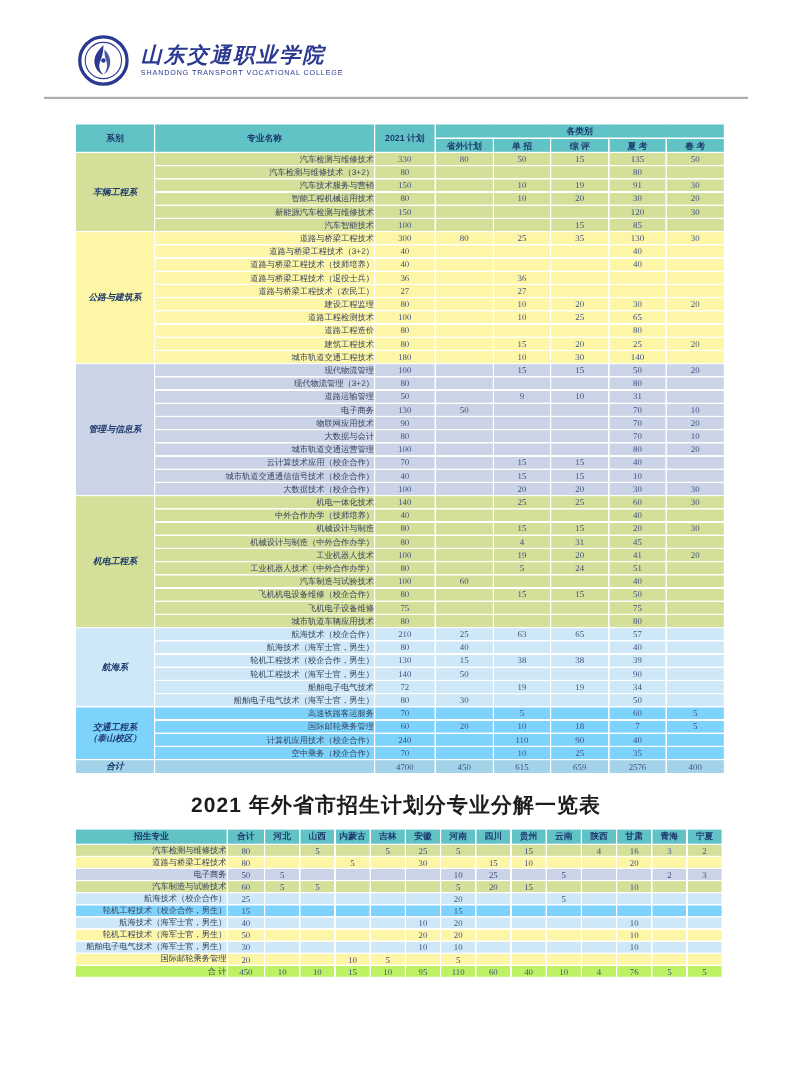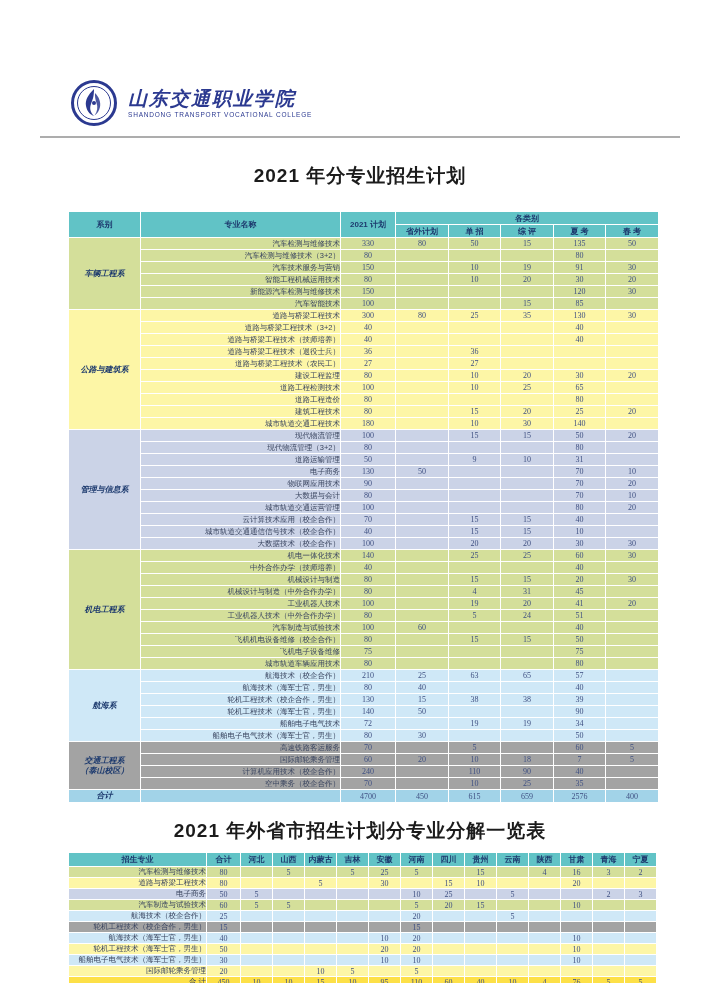--- a/index.html
+++ b/index.html
@@ -5,21 +5,21 @@
   * { box-sizing: border-box; margin: 0; padding: 0; }
   html, body { background: #ffffff; }
   body {
     width: 720px; height: 983px;
     font-family: "Liberation Sans", sans-serif;
     overflow: hidden;
   }
   .page { width: 720px; height: 983px; background: #fff; position: relative; }
 
   
-  .masthead { padding: 78px 40px 0 70px; }
+  .masthead { padding: 30px 40px 0 70px; }
   .logo-row { display: flex; align-items: center; gap: 10px; height: 50px; }
   .emblem { width: 48px; height: 48px; flex: 0 0 auto; }
   .brand-text { display: flex; flex-direction: column; }
   .brand-zh {
     font-family: "DejaVu Serif", serif;
     font-style: italic; font-weight: bold;
     font-size: 19px; letter-spacing: 2px;
     color: #2b3990; line-height: 1.1;
   }
   .brand-en {
@@ -62,24 +62,24 @@
   .t2 { margin: 8px 0 0 68px; width: 588px; }
   .t2 th { height: 14px; }
   .t2 td { height: 10px; }
   .t2 td.major { font-size: 7.5px; }
 
   
   .row-green td  { background: #d4df9a; }
   .row-yellow td { background: #fdf6a6; }
   .row-lav td    { background: #cbd3e7; }
   .row-blue td   { background: #cfe8f7; }
-  .row-pink td   { background: #a3a3a3; }
+  .row-pink td   { background: #7dd3fc; }
   .row-total1 td { background: #a2d3e8; font-weight: bold; }
   .row-total1 td.num { font-weight: normal; }
-  .row-total2 td { background: #fde047; }
+  .row-total2 td { background: #bef264; }
 </style>
 </head>
 <body>
 
 <div class="page">
 
   <div class="masthead">
     <div class="logo-row">
       <svg class="emblem" viewBox="0 0 48 48">
         <circle cx="24" cy="24" r="21.5" fill="#ffffff" stroke="#2b3990" stroke-width="3"></circle>
@@ -89,21 +89,20 @@
         <circle cx="24" cy="24" r="2" fill="#2b3990"></circle>
       </svg>
       <div class="brand-text">
         <div class="brand-zh">山东交通职业学院</div>
         <div class="brand-en">SHANDONG TRANSPORT VOCATIONAL COLLEGE</div>
       </div>
     </div>
   </div>
   <div class="rule"></div>
 
-  <div class="doc-title title-1">2021 年分专业招生计划</div>
 
   <table class="t1">
     <colgroup>
       <col style="width:72px">
         <col style="width:200px">
         <col style="width:55px">
       <col style="width:53px">
         <col style="width:52px">
         <col style="width:53px">
       <col style="width:52px">

